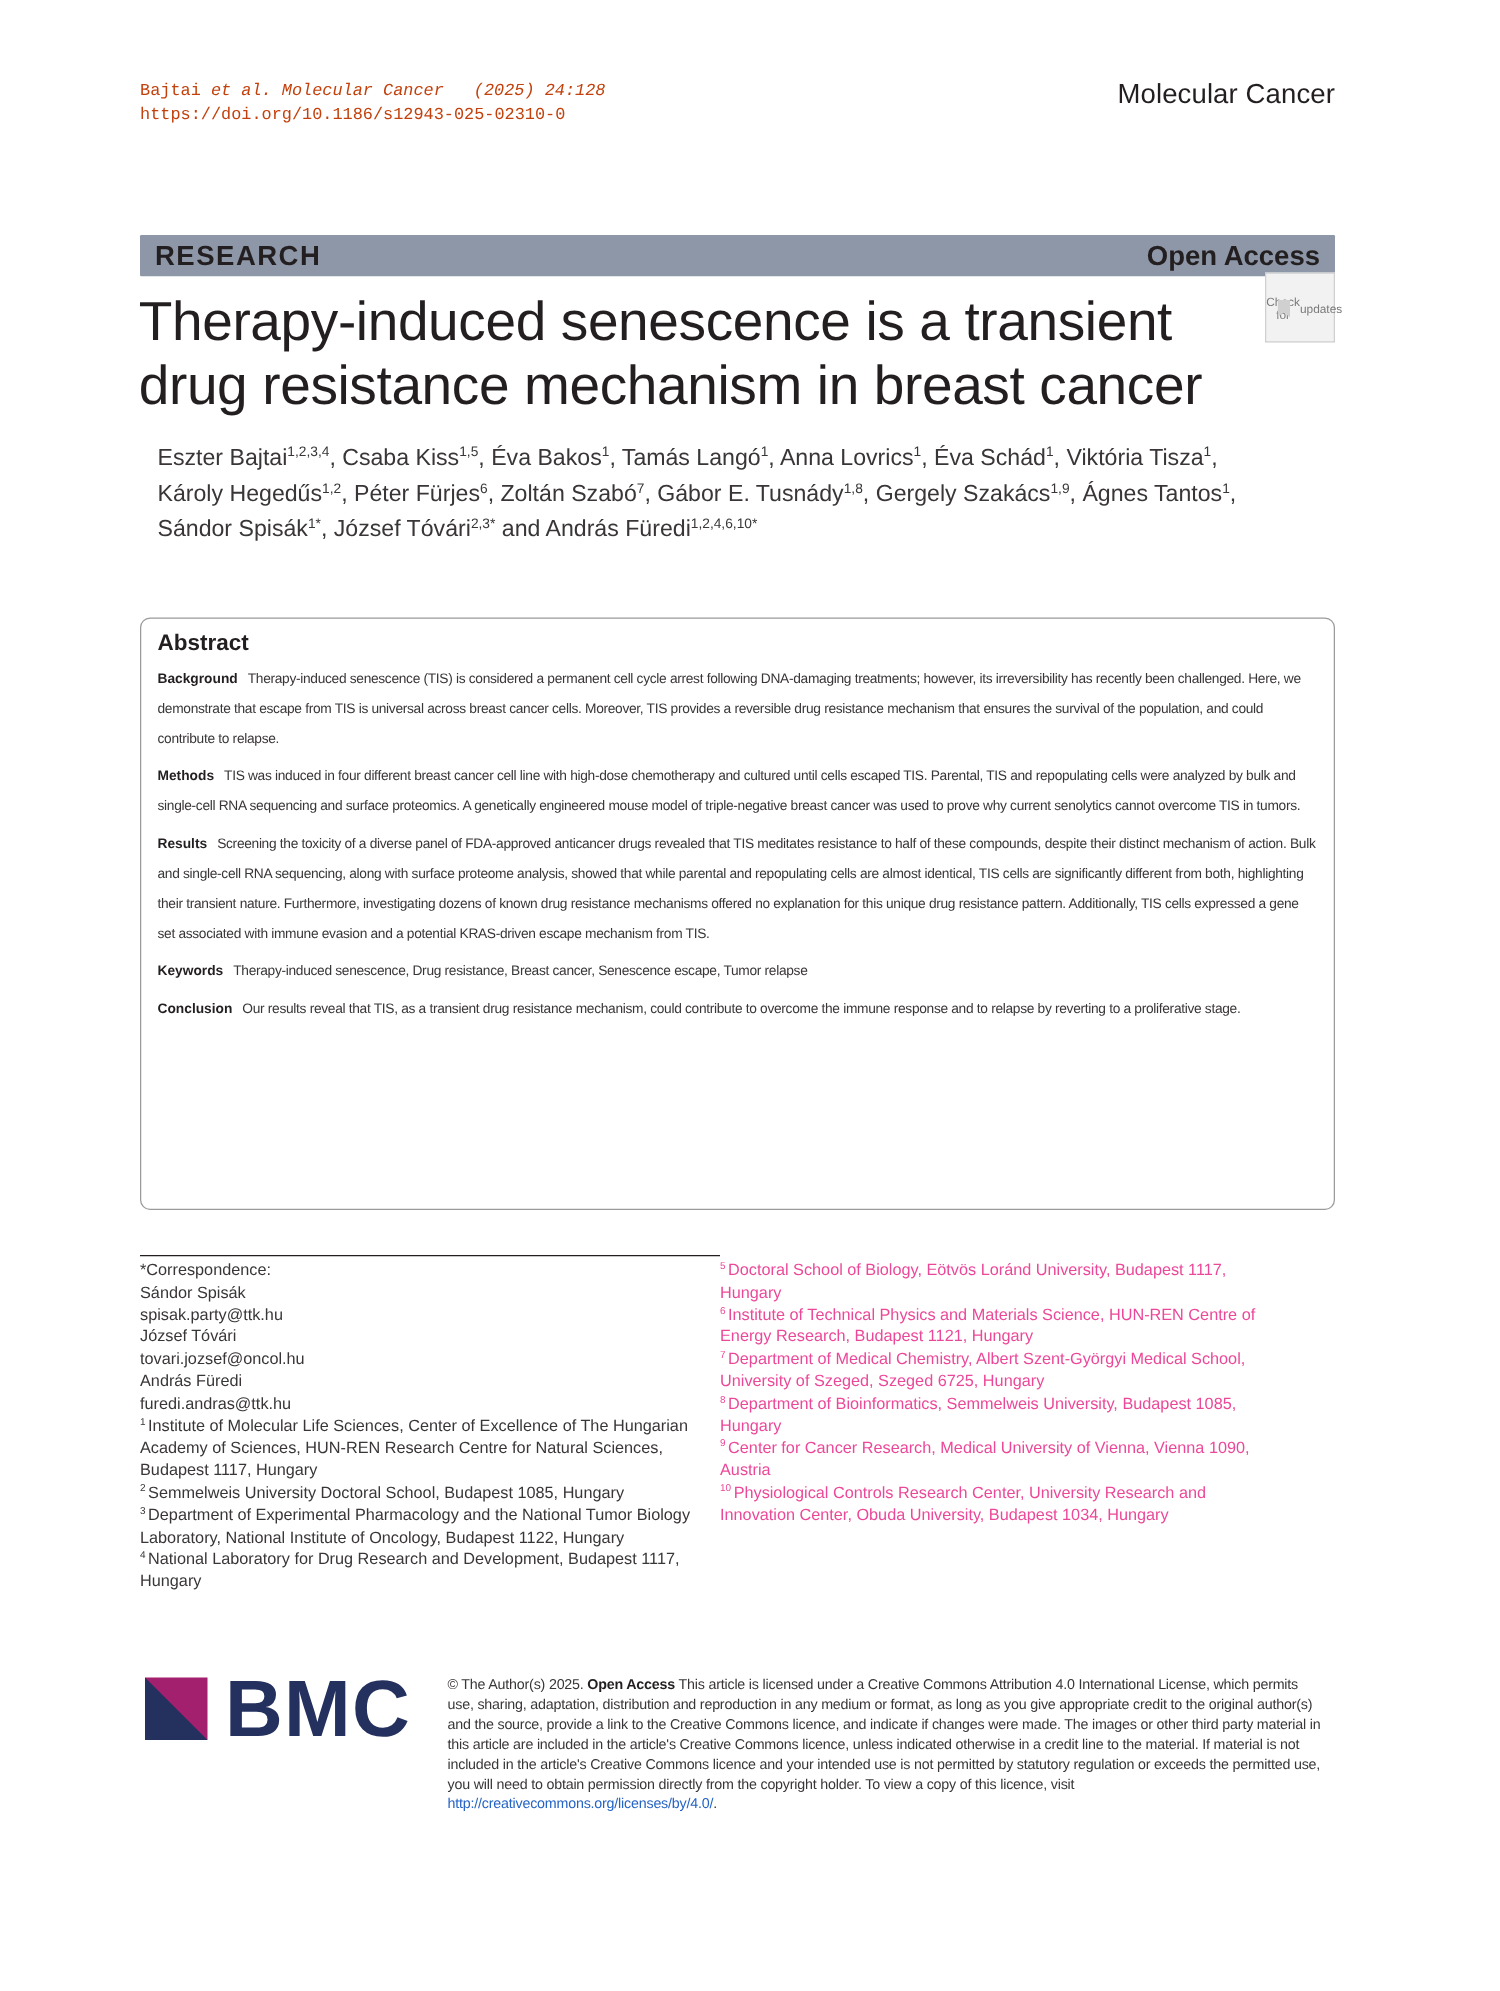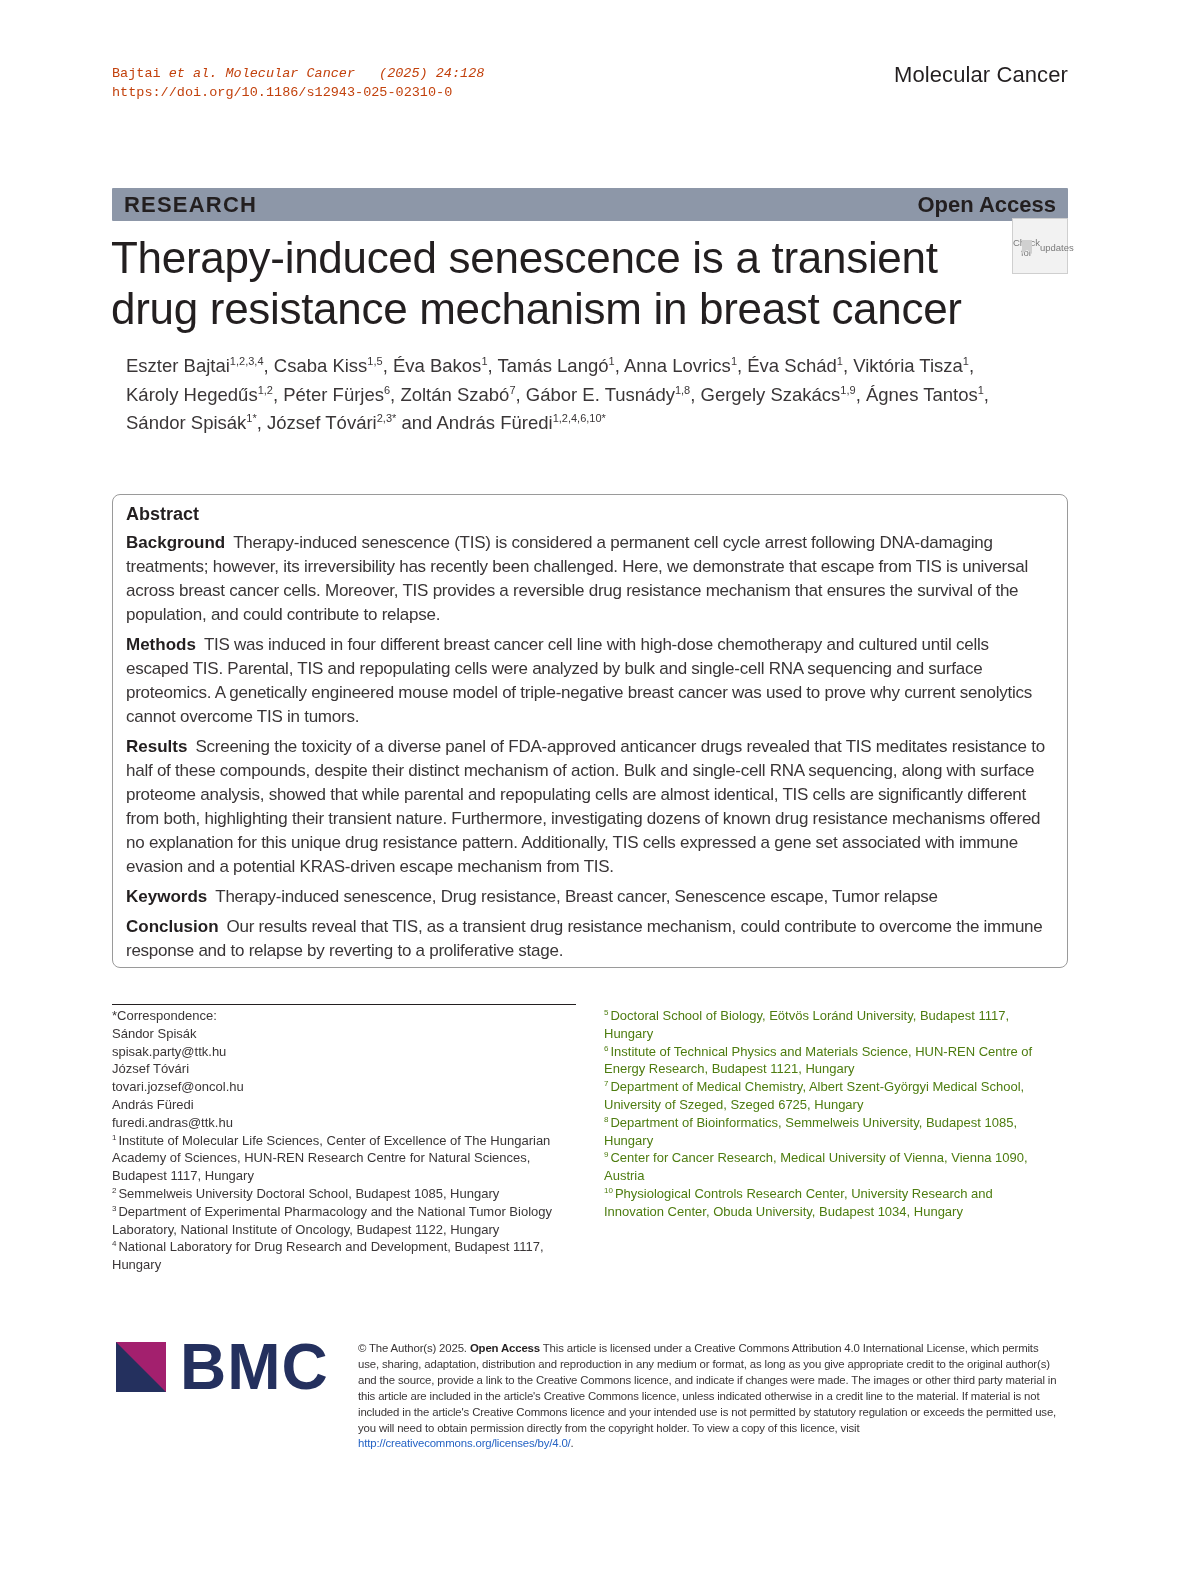--- a/index.html
+++ b/index.html
@@ -22,26 +22,26 @@
          display: flex; flex-direction: row; align-items: center; justify-content: flex-start; padding-top: 4px; }
   .cfu .badge { width: 28px; height: 28px; border-radius: 50%; background: #8c8c8c; position: relative; }
   .cfu .badge::after { content: ""; position: absolute; left: 9px; top: 6px; width: 10px; height: 14px; background: #d0d0d0; clip-path: polygon(0 0,100% 0,100% 100%,50% 70%,0 100%); }
   .cfu .t { font-size: 9.5px; line-height: 10px; color: #7a7a7a; text-align: center; }
 
   .authors { position: absolute; left: 112px; top: 352px; width: 960px; font-size: 18.5px; line-height: 28.5px; color: #3a3637; margin-left: 14px; }
   .authors sup { font-size: 11px; vertical-align: 7px; line-height: 0; }
 
   .abstract { position: absolute; left: 112px; top: 494px; width: 956px; height: 474px; border: 1px solid #9a9a9a; border-radius: 8px; padding: 8px 13px 12px 13px; }
   .abstract h2 { font-size: 18px; font-weight: bold; line-height: 22px; margin-bottom: 6px; color: #231f20; }
-  .abstract .sec { font-size: 17px; line-height: 24px; color: #3a3637; margin-bottom: 6px; letter-spacing: -0.25px; }
+  .abstract .sec { font-size: 11px; line-height: 24px; color: #3a3637; margin-bottom: 6px; letter-spacing: -0.25px; }
   .abstract .sec .lab { font-weight: bold; color: #231f20; margin-right: 8px; letter-spacing: 0; }
 
   .fn-rule { position: absolute; left: 112px; top: 1004px; width: 464px; height: 1px; background: #231f20; }
   .fn-left { position: absolute; left: 112px; top: 1007px; width: 470px; font-size: 13px; line-height: 17.8px; color: #3a3637; }
-  .fn-right { position: absolute; left: 604px; top: 1007px; width: 450px; font-size: 13px; line-height: 17.8px; color: #4d7c0f; }
+  .fn-right { position: absolute; left: 576px; top: 1007px; width: 450px; font-size: 13px; line-height: 17.8px; color: #ec4899; }
   .fn-left sup, .fn-right sup { font-size: 8px; vertical-align: 5px; line-height: 0; margin-right: 2px; }
 
   .bmc { position: absolute; left: 116px; top: 1342px; display: flex; align-items: center; }
   .bmc .sq { width: 50px; height: 50px; position: relative; background: #a3206e; }
   .bmc .sq::after { content: ""; position: absolute; left: 0; top: 0; width: 50px; height: 50px; background: #24305e; clip-path: polygon(0 0, 100% 100%, 0 100%); }
   .bmc .txt { font-size: 64px; font-weight: bold; color: #24305e; margin-left: 14px; letter-spacing: 1px; line-height: 50px; }
 
   .license { position: absolute; left: 358px; top: 1341px; width: 700px; font-size: 11.4px; line-height: 15.9px; color: #3a3637; letter-spacing: -0.15px; }
   .license .oa { font-weight: bold; color: #231f20; }
   .license .link { color: #2563c4; }

